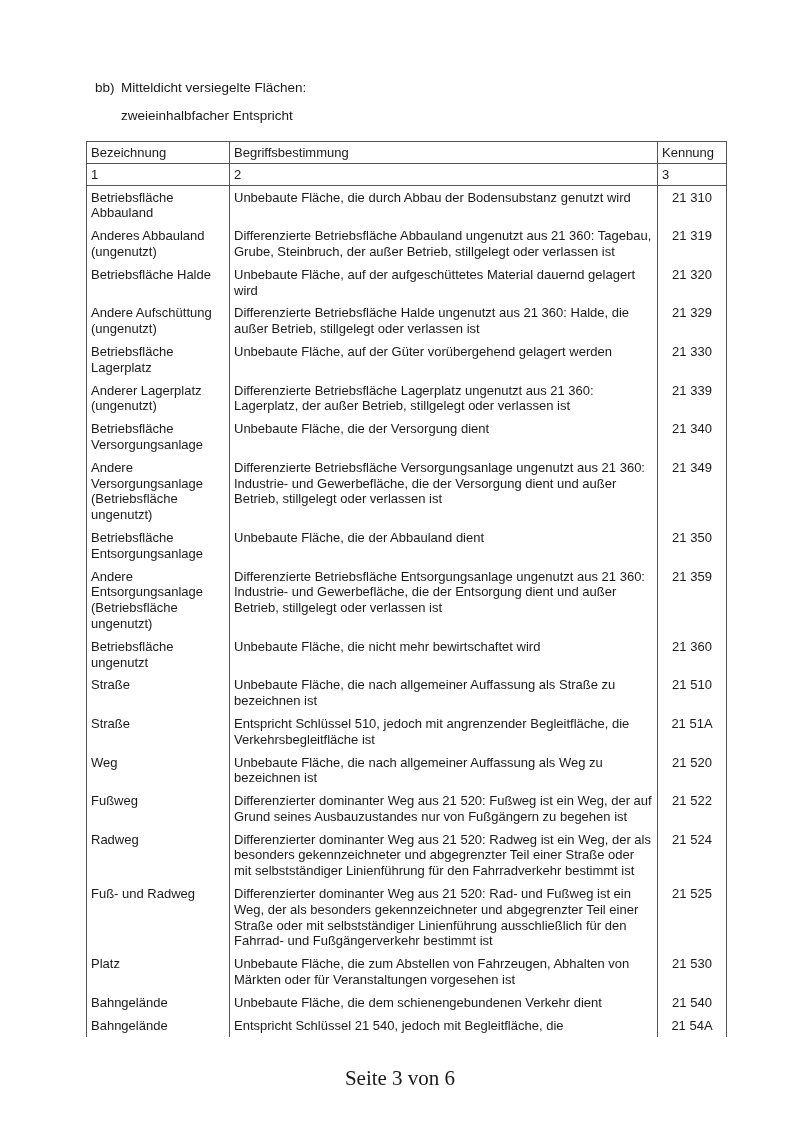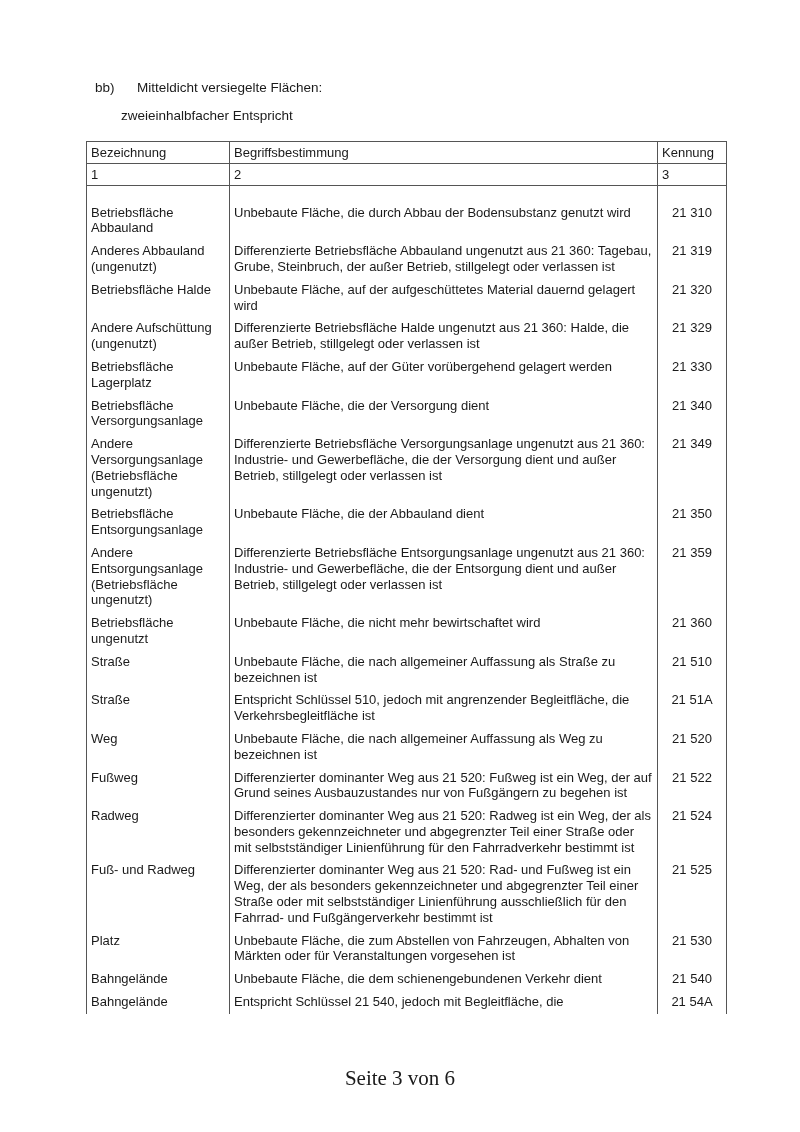--- a/index.html
+++ b/index.html
@@ -3,41 +3,41 @@
   <meta charset="utf-8">
   <style>
     html, body { margin: 0; padding: 0; background: #ffffff; }
     body {
       width: 800px; height: 1132px; position: relative; overflow: hidden;
       font-family: "Liberation Sans", sans-serif; color: #1a1a1a;
     }
     .heading-line {
       position: absolute; left: 95px; top: 80px; font-size: 13.5px;
     }
-    .heading-line .marker { display: inline-block; width: 42px; }
+    .heading-line .marker { display: inline-block; width: 26px; }
     .subheading {
       position: absolute; left: 121px; top: 108px; font-size: 13.5px;
     }
     table.defs {
       position: absolute; left: 86px; top: 141px; width: 640px;
       border-collapse: collapse; font-size: 13px; line-height: 15.8px;
       table-layout: fixed;
     }
     table.defs col.c1 { width: 143px; }
     table.defs col.c2 { width: 428px; }
     table.defs col.c3 { width: 69px; }
     table.defs th {
       font-weight: normal; border: 1px solid #555; padding: 3px 4px 2px 4px; text-align: left;
     }
     table.defs td {
       border-left: 1px solid #555; border-right: 1px solid #555;
       padding: 3px 4px 4px 4px; vertical-align: top;
     }
     table.defs td.code { text-align: center; }
-    table.defs tr.first-body td { padding-top: 19px; }
+    table.defs tr.first-body td { padding-top: 4px; }
     .footer {
       position: absolute; left: 0; width: 800px; top: 1066px; text-align: center;
       font-family: "Liberation Serif", serif; font-size: 21px;
     }
   </style>
 </head>
 <body>
 
 <div class="heading-line">
   <span class="marker">bb)</span><span>Mitteldicht versiegelte Flächen:</span>
@@ -80,20 +80,25 @@
       </tr>
       <tr>
         <td>Andere Aufschüttung (ungenutzt)</td>
         <td>Differenzierte Betriebsfläche Halde ungenutzt aus 21 360: Halde, die außer Betrieb, stillgelegt oder verlassen ist</td>
         <td class="code">21 329</td>
       </tr>
       <tr>
         <td>Betriebsfläche Lagerplatz</td>
         <td>Unbebaute Fläche, auf der Güter vorübergehend gelagert werden</td>
         <td class="code">21 330</td>
+      </tr>
+      <tr>
+        <td>Anderer Lagerplatz (ungenutzt)</td>
+        <td>Differenzierte Betriebsfläche Lagerplatz ungenutzt aus 21 360: Lagerplatz, der außer Betrieb, stillgelegt oder verlassen ist</td>
+        <td class="code">21 339</td>
       </tr>
       <tr>
         <td>Betriebsfläche Versorgungsanlage</td>
         <td>Unbebaute Fläche, die der Versorgung dient</td>
         <td class="code">21 340</td>
       </tr>
       <tr>
         <td>Andere Versorgungsanlage (Betriebsfläche ungenutzt)</td>
         <td>Differenzierte Betriebsfläche Versorgungsanlage ungenutzt aus 21 360: Industrie- und Gewerbefläche, die der Versorgung dient und außer Betrieb, stillgelegt oder verlassen ist</td>
         <td class="code">21 349</td>

